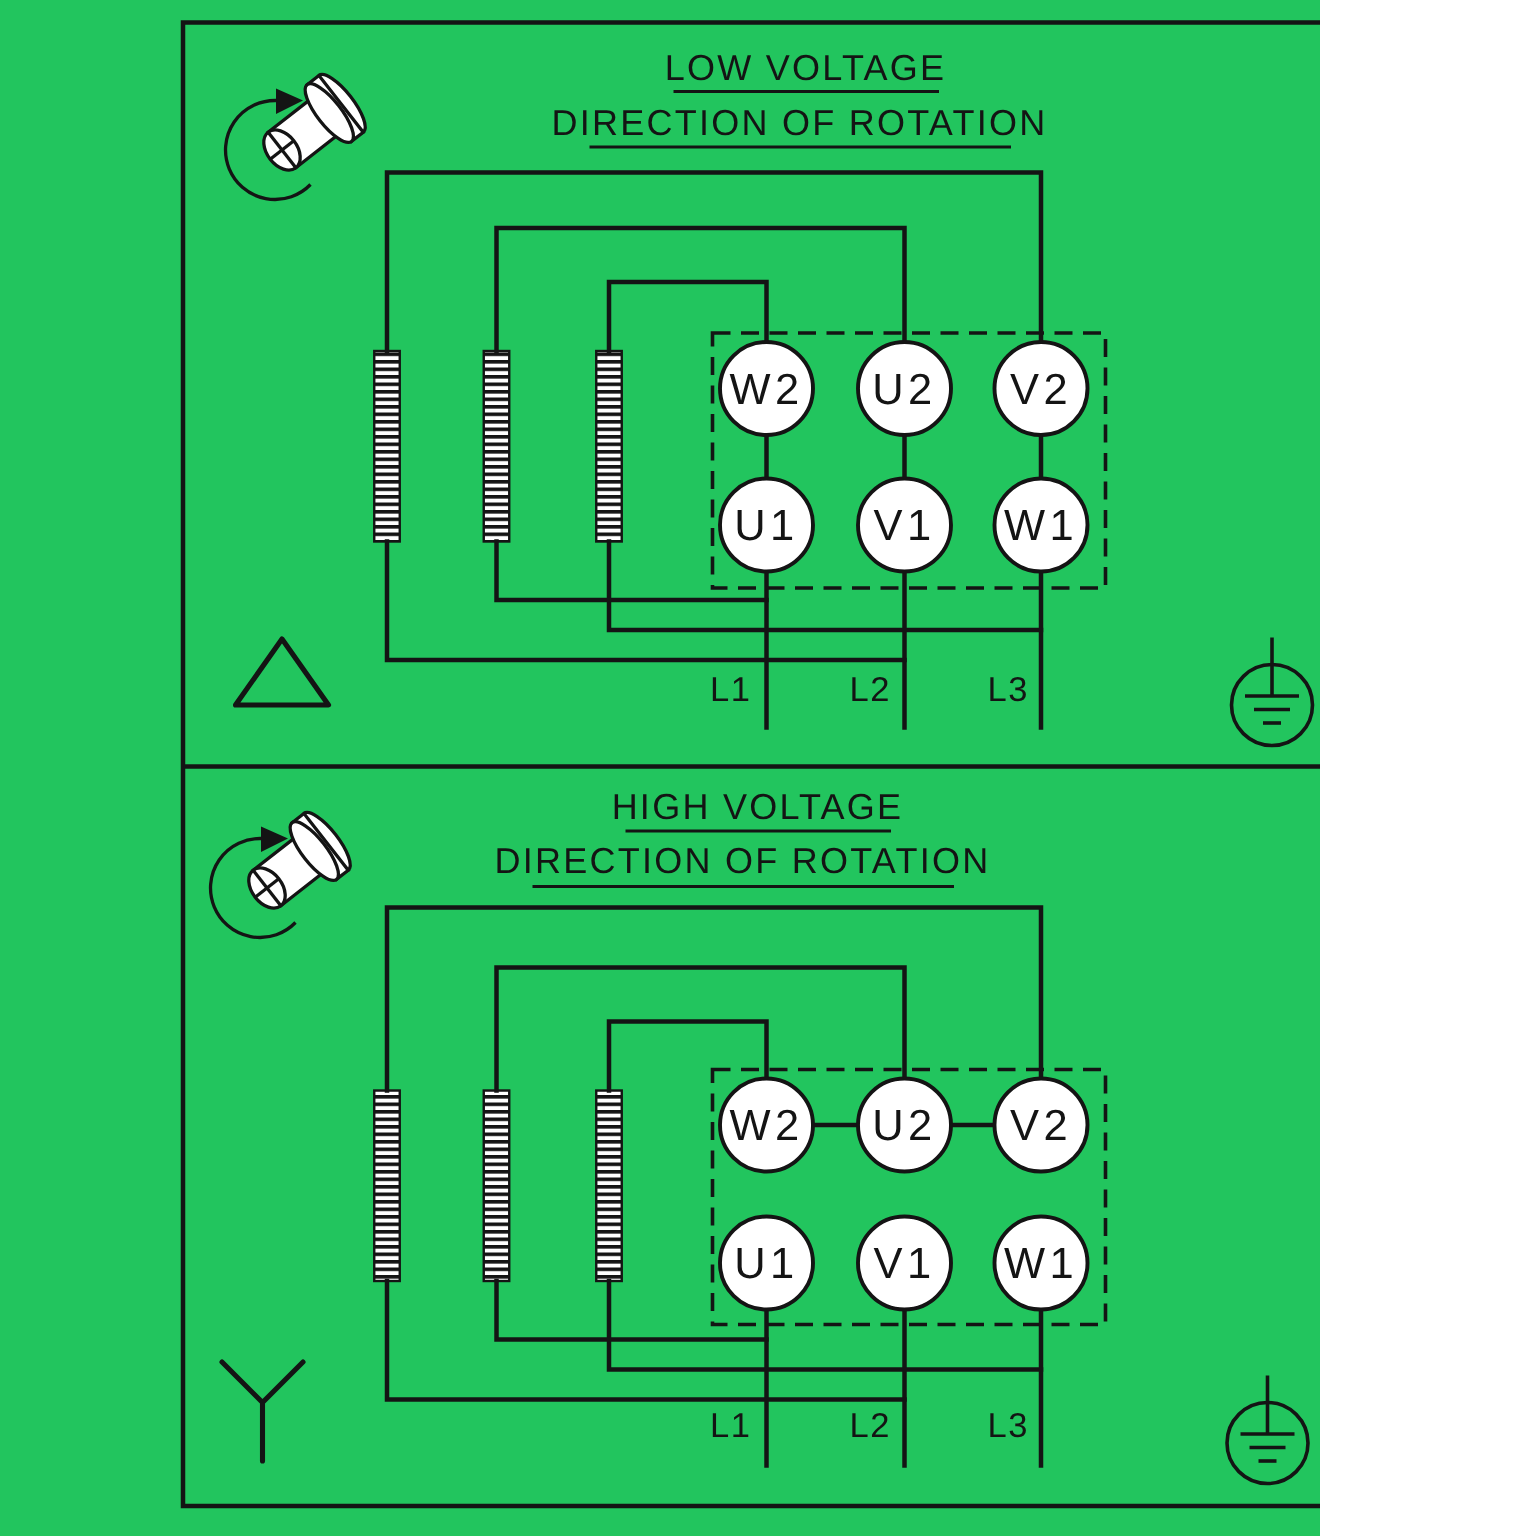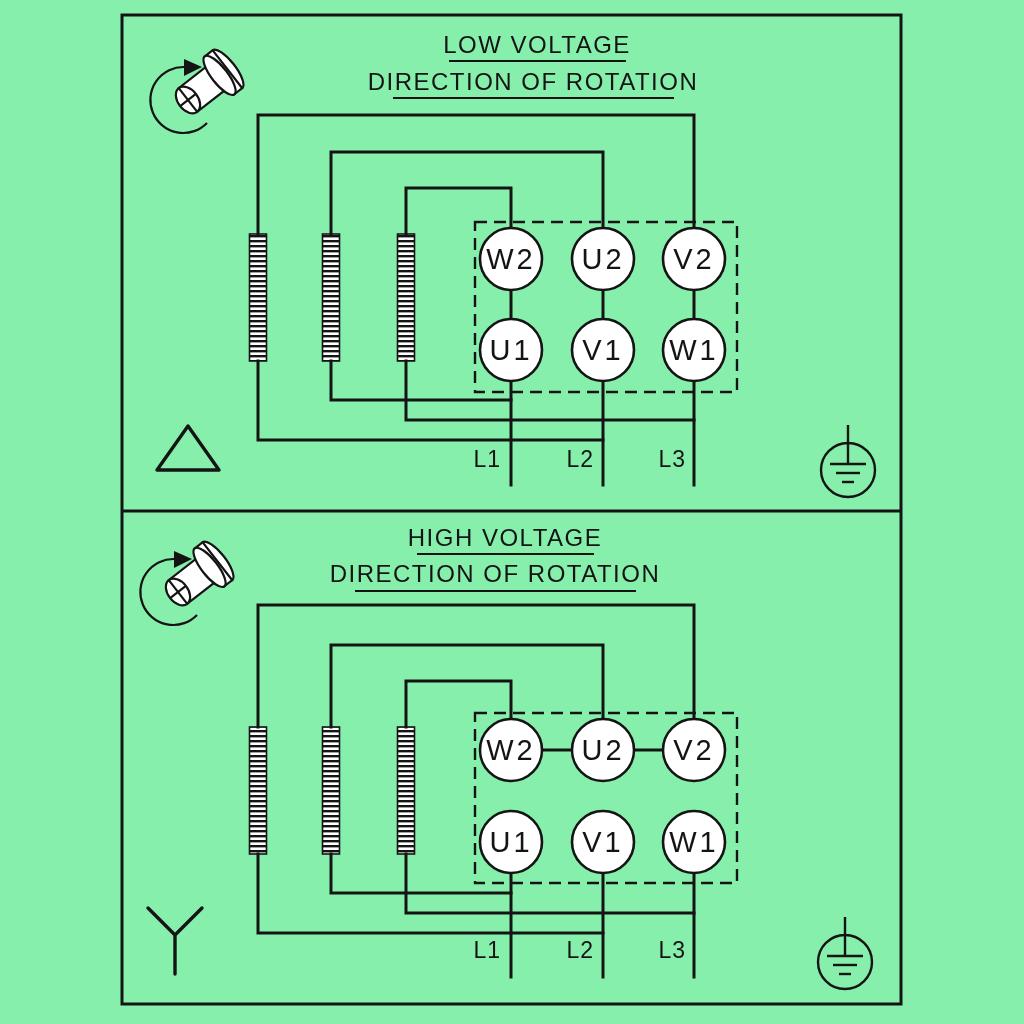--- a/index.html
+++ b/index.html
@@ -1,16 +1,16 @@
 <!DOCTYPE html>
 <html><head>
 <meta charset="utf-8">
 <style>
   html,body{margin:0;padding:0;background:#ffffff;}
-  .stage{width:1024px;height:1024px;position:relative;background:#86efac;overflow:hidden;}
+  .stage{width:880px;height:1024px;position:relative;background:#22c55e;overflow:hidden;}
   svg{display:block;}
   .frame{fill:none;stroke:#141414;stroke-width:3;}
   .wire{fill:none;stroke:#141414;stroke-width:3;stroke-linecap:square;}
   .wire2{fill:none;stroke:#141414;stroke-width:2.4;}
   .dashbox{fill:none;stroke:#141414;stroke-width:2.4;stroke-dasharray:12 7;}
   .terminal{fill:#ffffff;stroke:#141414;stroke-width:2.6;}
   .coil{fill:url(#coilhatch);stroke:#141414;stroke-width:1.6;}
   .sym{fill:none;stroke:#141414;stroke-width:3.4;stroke-linecap:round;stroke-linejoin:round;}
   .underline{stroke:#141414;stroke-width:2;}
   text{font-family:"Liberation Sans","DejaVu Sans",sans-serif;fill:#141414;}

